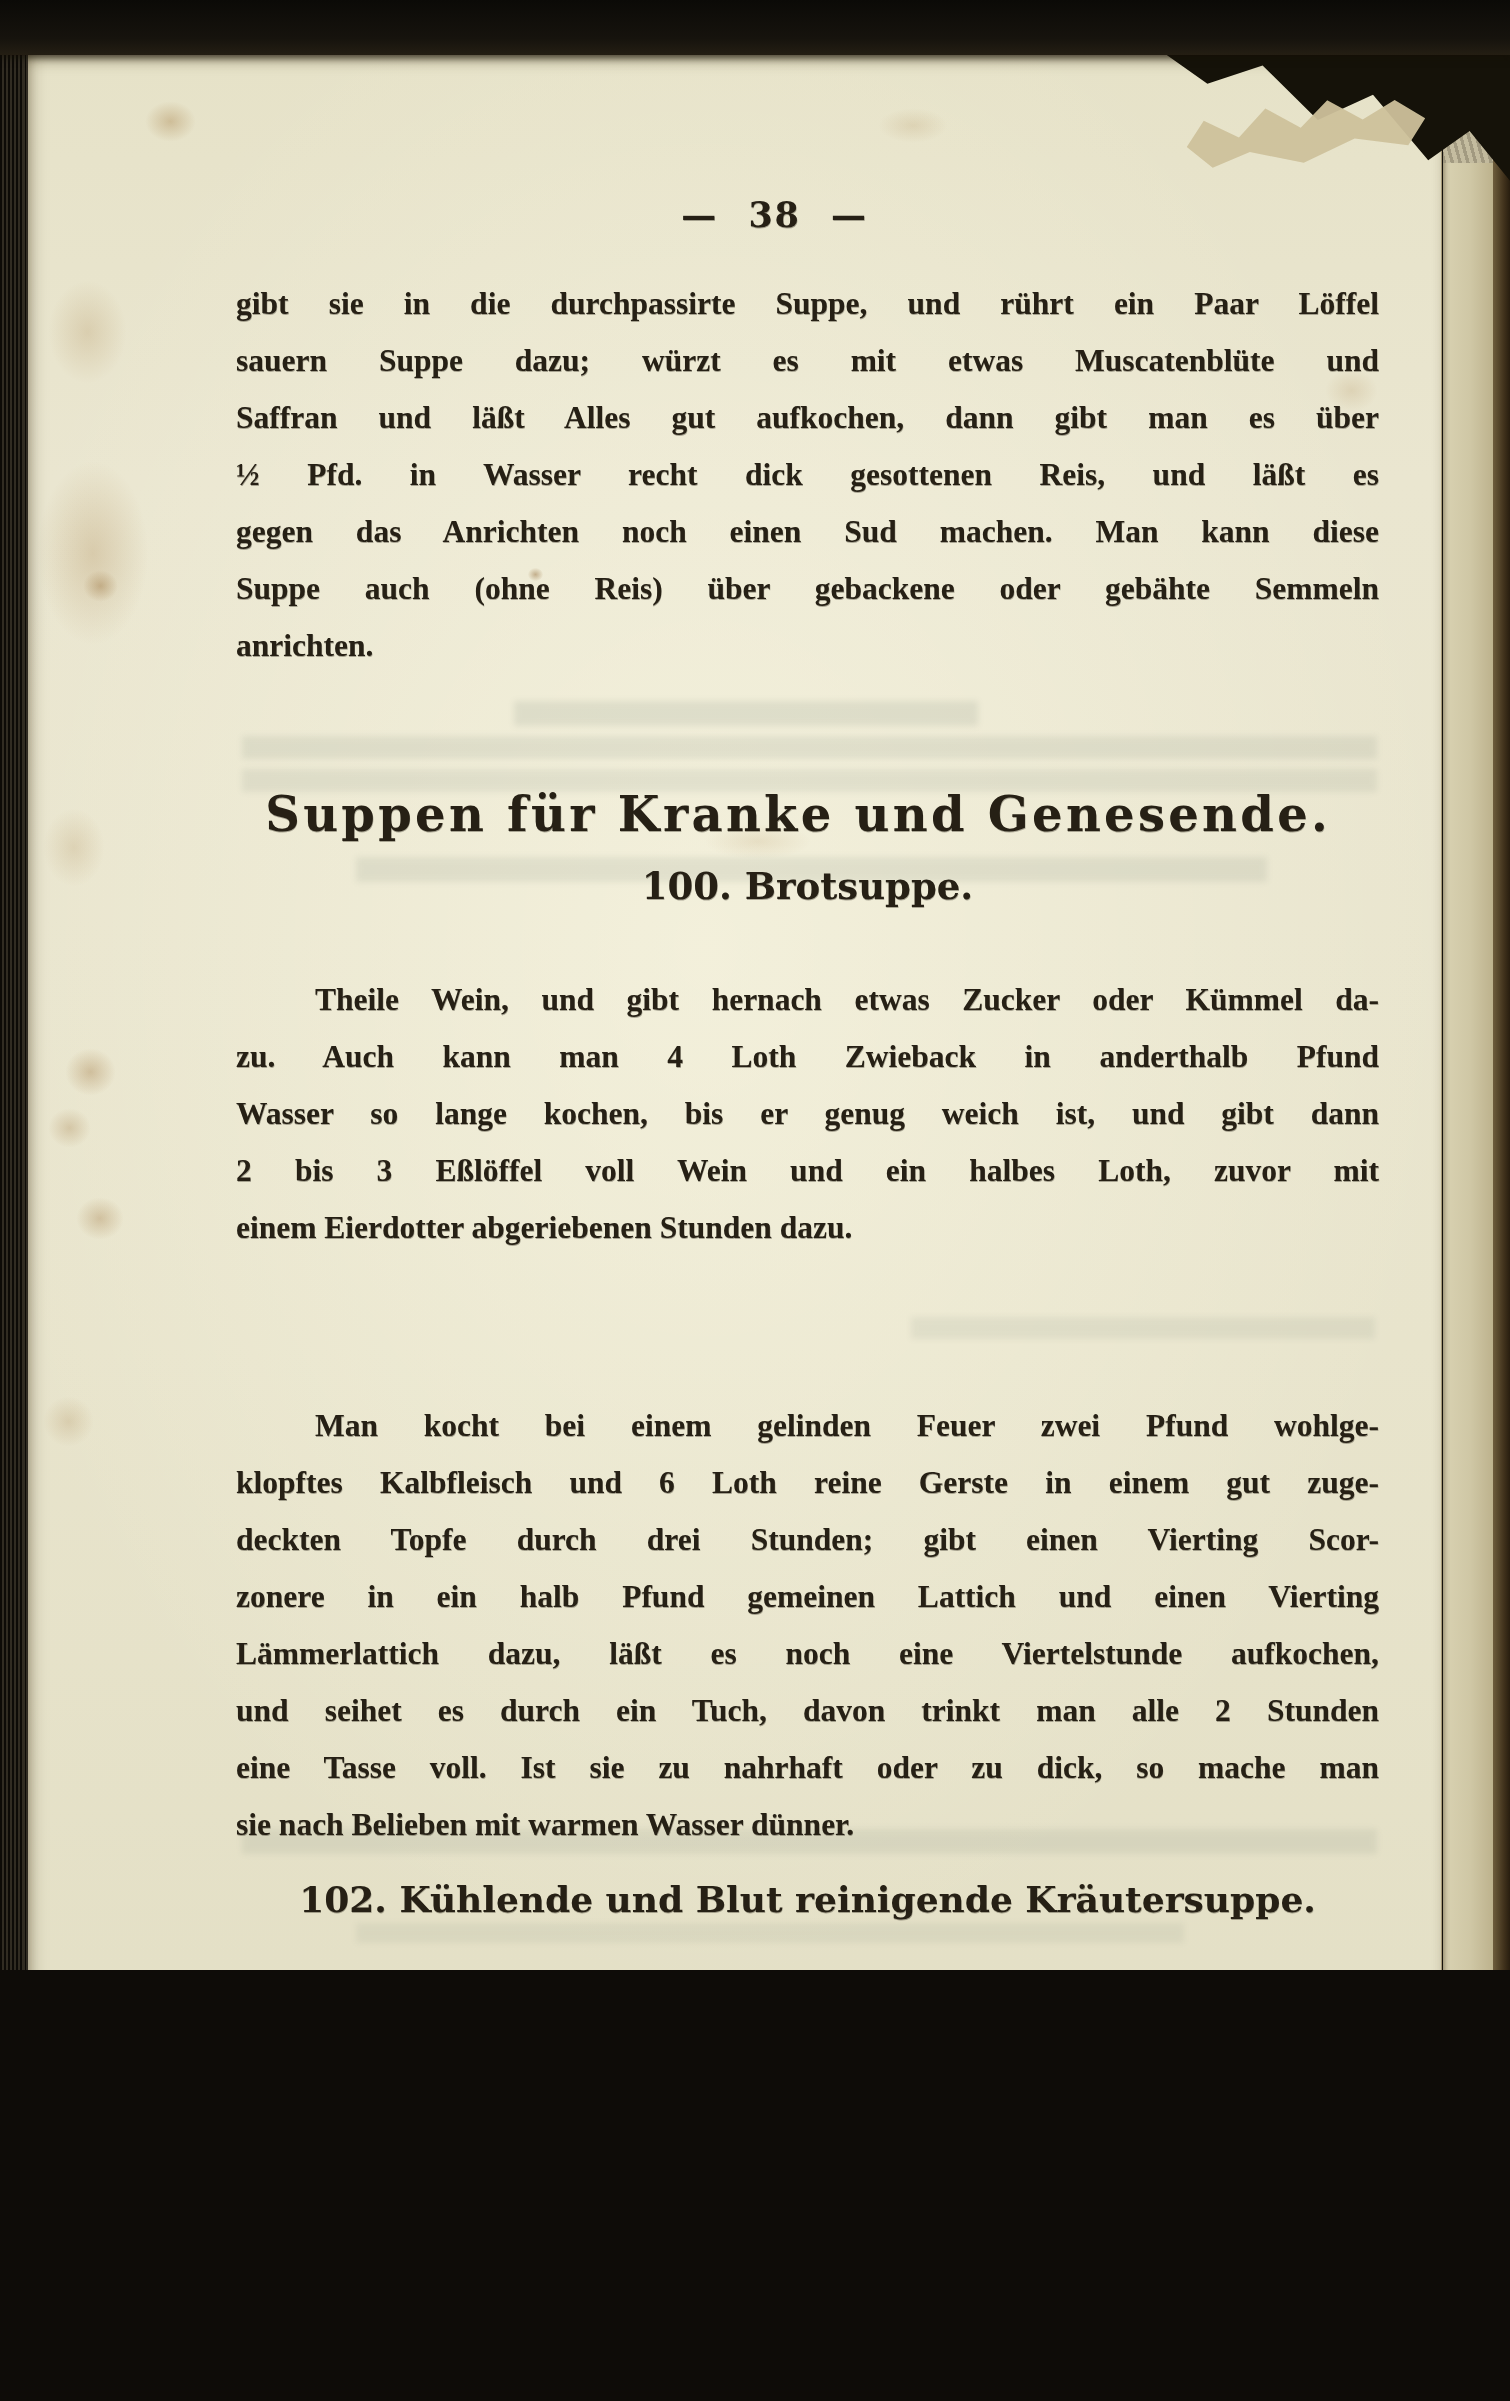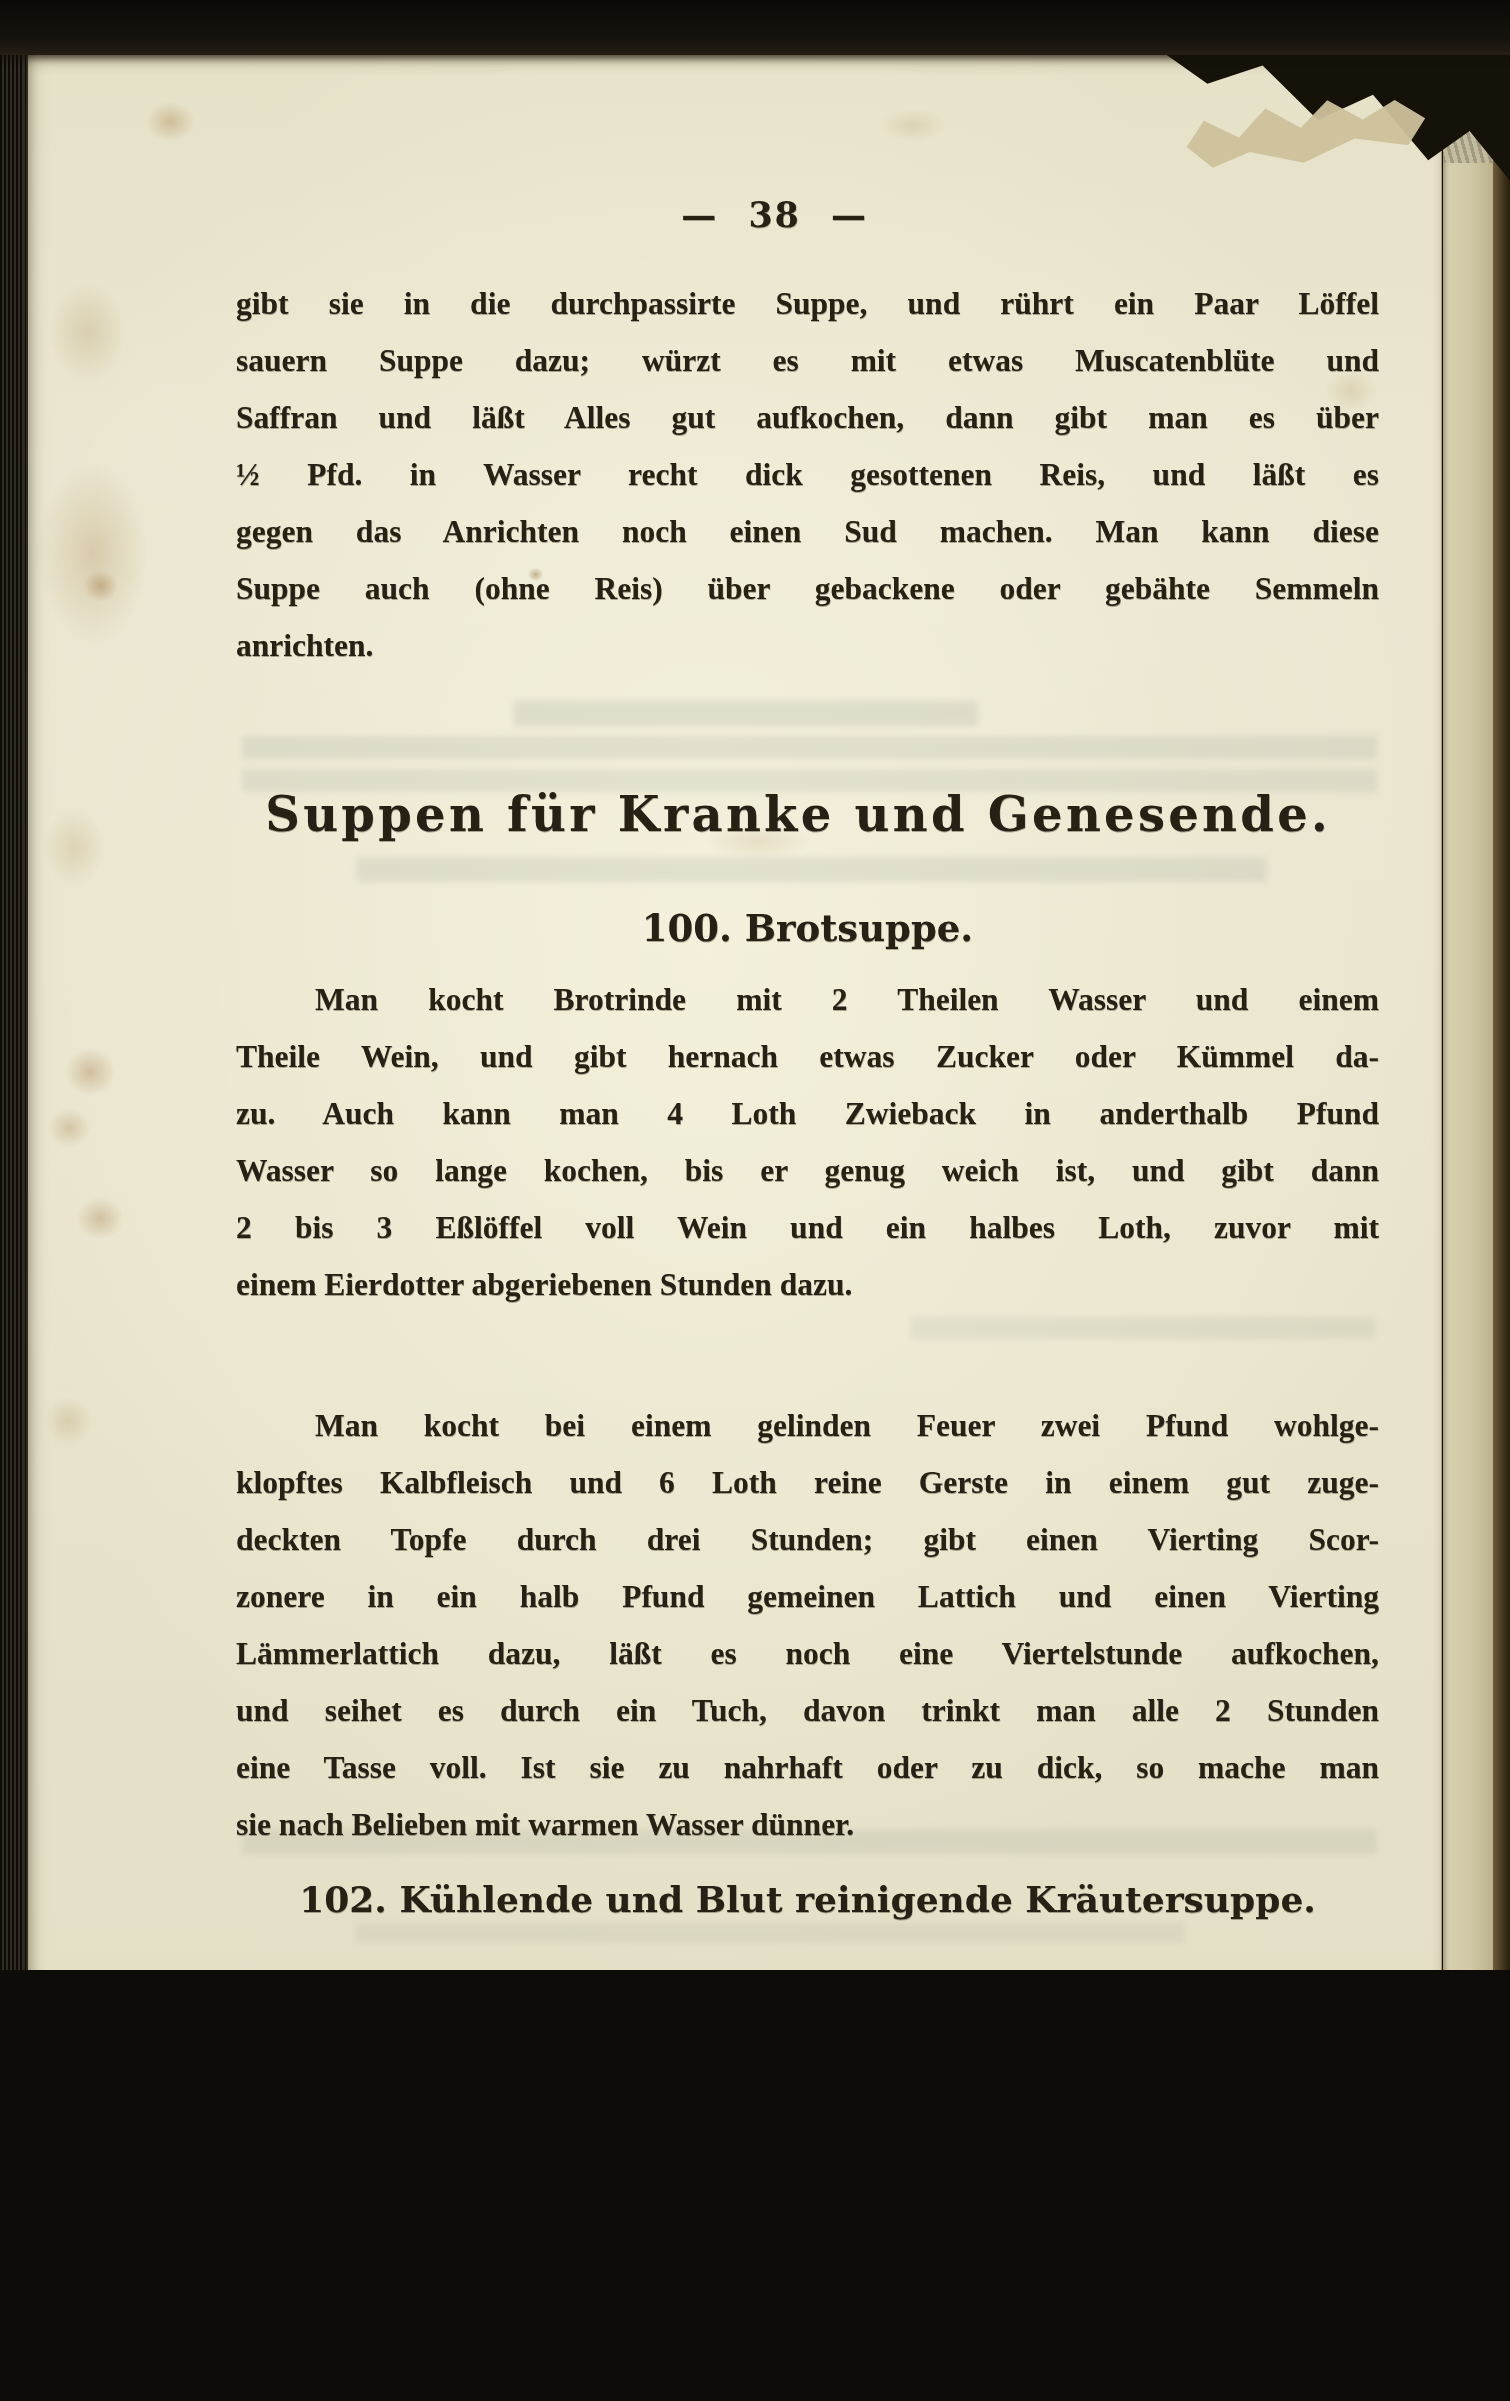--- a/index.html
+++ b/index.html
@@ -49,21 +49,21 @@
   .para{position:absolute;left:236px;width:1143px;font-size:31.5px;font-weight:700;line-height:57px;}
   .para .line{text-align:justify;text-align-last:justify;white-space:nowrap;font-family:Liberation Serif, serif;}
   .para .line:last-child{text-align-last:auto;}
   .para.cont .line:last-child{text-align-last:justify;}
   .para.indent .line:first-child{text-indent:79px;}
   .intro{top:275px;}
   .main-title{position:absolute;left:188px;top:783px;width:1143px;text-align:right;
         font-size:48px;font-weight:700;letter-spacing:3.3px;line-height:63px;}
   .recipe-h{position:absolute;left:236px;width:1143px;text-align:center;
         font-weight:700;line-height:50px;}
-  .h100{top:903px;font-size:37px;}
+  .h100{top:861px;font-size:37px;}
   .h101{top:1335px;font-size:37px;}
   .h102{top:1874px;font-size:36px;}
   .p100{top:971px;}
   .p101{top:1397px;}
   .p102{top:1944px;}
 </style>
 </head>
 <body>
 
 <div class="scan">
@@ -112,21 +112,20 @@
       <div class="line">½ Pfd. in Wasser recht dick gesottenen Reis, und läßt es</div>
       <div class="line">gegen das Anrichten noch einen Sud machen. Man kann diese</div>
       <div class="line">Suppe auch (ohne Reis) über gebackene oder gebähte Semmeln</div>
       <div class="line">anrichten.</div>
     </div>
 
   <div class="main-title ink">Suppen für Kranke und Genesende.</div>
 
   <div class="recipe-h h100 ink">100. Brotsuppe.</div>
   <div class="para indent p100 ink">
-      <div class="line">Man kocht Brotrinde mit 2 Theilen Wasser und einem</div>
       <div class="line">Theile Wein, und gibt hernach etwas Zucker oder Kümmel da-</div>
       <div class="line">zu. Auch kann man 4 Loth Zwieback in anderthalb Pfund</div>
       <div class="line">Wasser so lange kochen, bis er genug weich ist, und gibt dann</div>
       <div class="line">2 bis 3 Eßlöffel voll Wein und ein halbes Loth, zuvor mit</div>
       <div class="line">einem Eierdotter abgeriebenen Stunden dazu.</div>
     </div>
 
   <div class="para indent p101 ink">
       <div class="line">Man kocht bei einem gelinden Feuer zwei Pfund wohlge-</div>
       <div class="line">klopftes Kalbfleisch und 6 Loth reine Gerste in einem gut zuge-</div>

